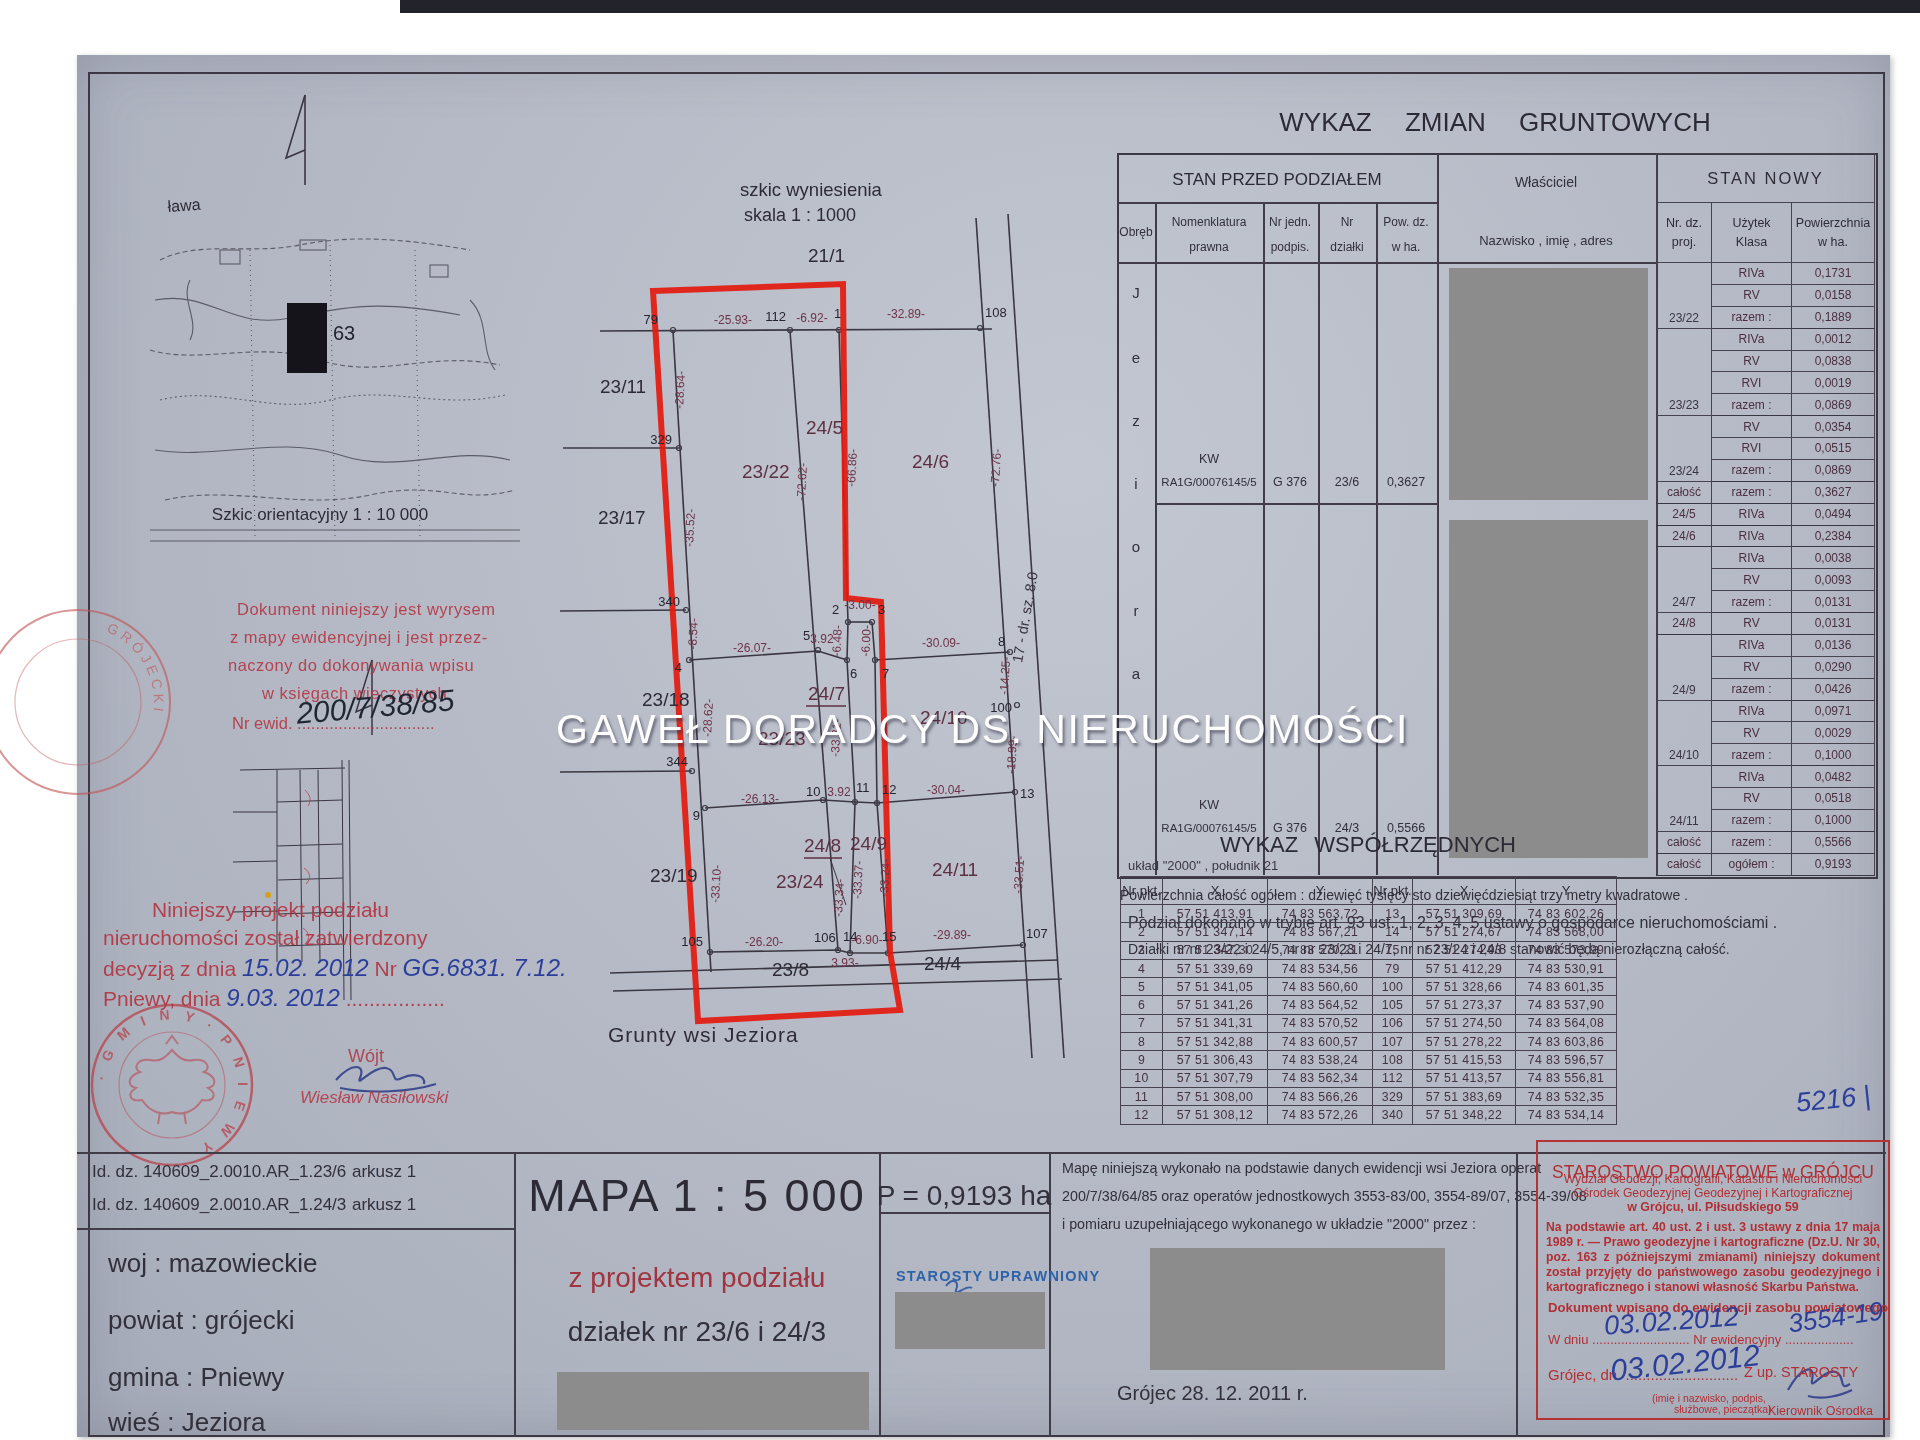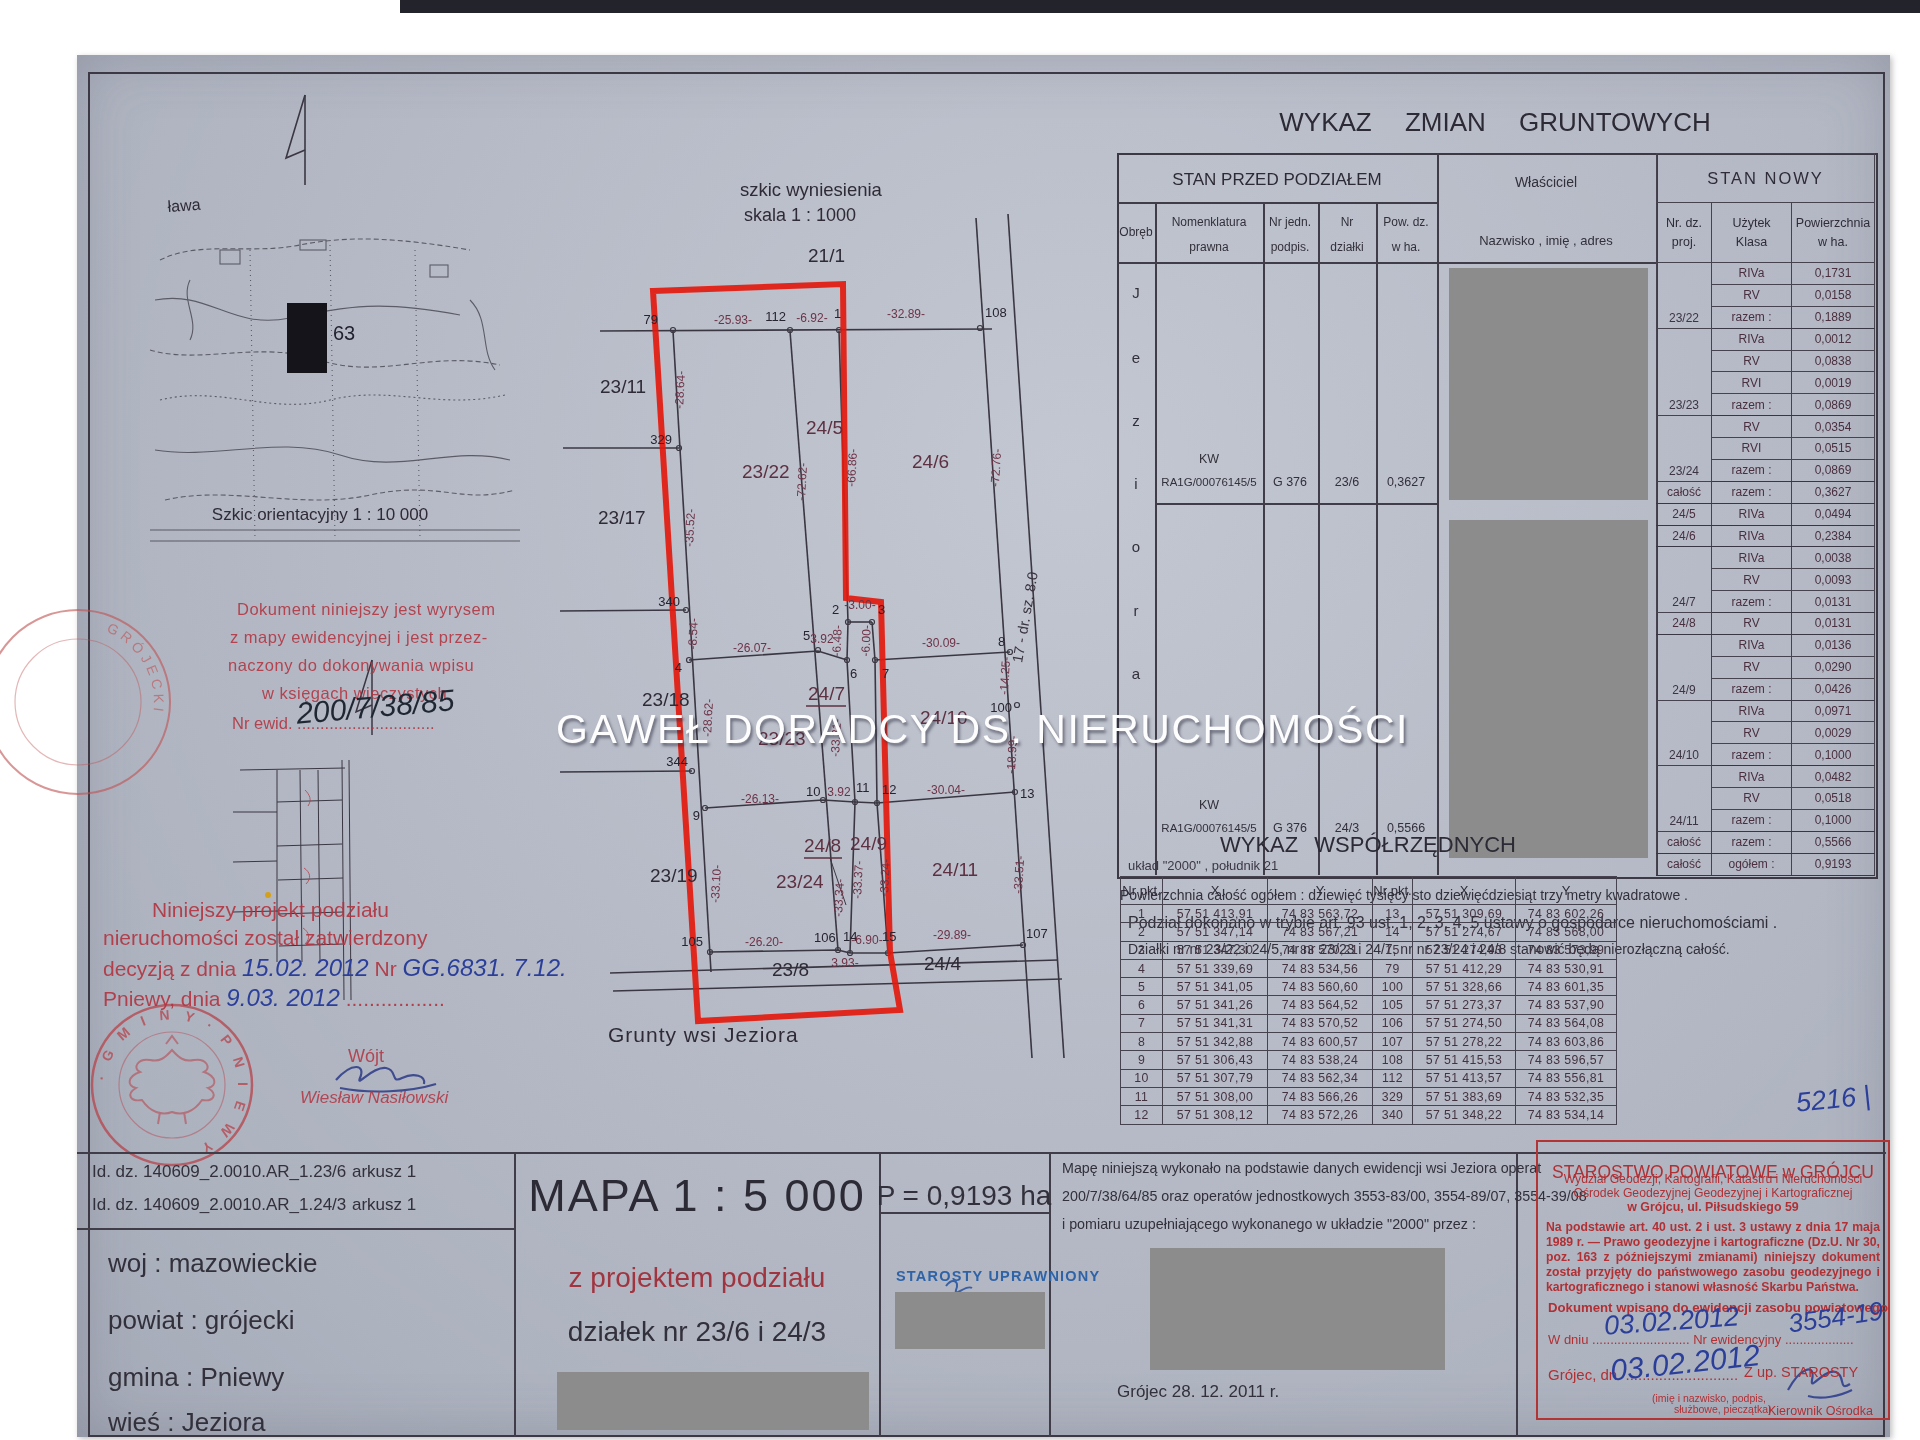--- a/index.html
+++ b/index.html
@@ -645,21 +645,21 @@
 <div class="abs gray" style="left:557px;top:1372px;width:312px;height:58px"></div>
 
 <div class="abs ctrx" style="left:964px;top:1180px;font-size:28px">P = 0,9193 ha</div>
 <div class="abs" style="left:896px;top:1268px;font-size:14.5px;font-weight:bold;letter-spacing:1.2px;color:#2e63a8">STAROSTY UPRAWNIONY</div>
 <div class="abs gray" style="left:895px;top:1292px;width:150px;height:57px"></div>
 
 <div class="abs" style="left:1062px;top:1160px;font-size:14.3px;white-space:nowrap">Mapę niniejszą wykonało na podstawie danych ewidencji wsi Jeziora operat</div>
 <div class="abs" style="left:1062px;top:1188px;font-size:14.3px;white-space:nowrap">200/7/38/64/85 oraz operatów jednostkowych 3553-83/00, 3554-89/07, 3554-39/08</div>
 <div class="abs" style="left:1062px;top:1216px;font-size:14.3px;white-space:nowrap">i pomiaru uzupełniającego wykonanego w układzie "2000" przez :</div>
 <div class="abs gray" style="left:1150px;top:1248px;width:295px;height:122px"></div>
-<div class="abs" style="left:1117px;top:1382px;font-size:17px">Grójec 28. 12. 2011 r.</div>
+<div class="abs" style="left:1117px;top:1382px;font-size:20px">Grójec 28. 12. 2011 r.</div>
 
 <div class="abs stampbox">
   <div class="st" style="left:50%;top:20px;transform:translateX(-50%);font-size:17.5px;font-weight:normal">STAROSTWO POWIATOWE w GRÓJCU</div>
   <div class="st" style="left:50%;top:30px;transform:translateX(-50%);font-size:12.2px">Wydział Geodezji, Kartografii, Katastru i Nieruchomości</div>
   <div class="st" style="left:50%;top:44px;transform:translateX(-50%);font-size:12.2px">Ośrodek Geodezyjnej Geodezyjnej i Kartograficznej</div>
   <div class="st" style="left:50%;top:58px;transform:translateX(-50%);font-size:12.4px;font-weight:bold">w Grójcu, ul. Piłsudskiego 59</div>
   <div class="st" style="left:8px;top:78px;width:334px;font-size:12.2px;font-weight:bold;line-height:1.22;text-align:justify;white-space:normal">Na podstawie art. 40 ust. 2 i ust. 3 ustawy z dnia 17 maja 1989 r. — Prawo geodezyjne i kartograficzne (Dz.U. Nr 30, poz. 163 z późniejszymi zmianami) niniejszy dokument został przyjęty do państwowego zasobu geodezyjnego i kartograficznego i stanowi własność Skarbu Państwa.</div>
   <div class="st" style="left:10px;top:158px;font-size:13.2px;font-weight:bold">Dokument wpisano do ewidencji zasobu powiatowego</div>
   <div class="st" style="left:10px;top:190px;font-size:13px">W dniu ........................... Nr ewidencyjny ...................</div>
   <div class="hw" style="position:absolute;left:66px;top:164px;font-size:27px;transform:rotate(-4deg)">03.02.2012</div>

